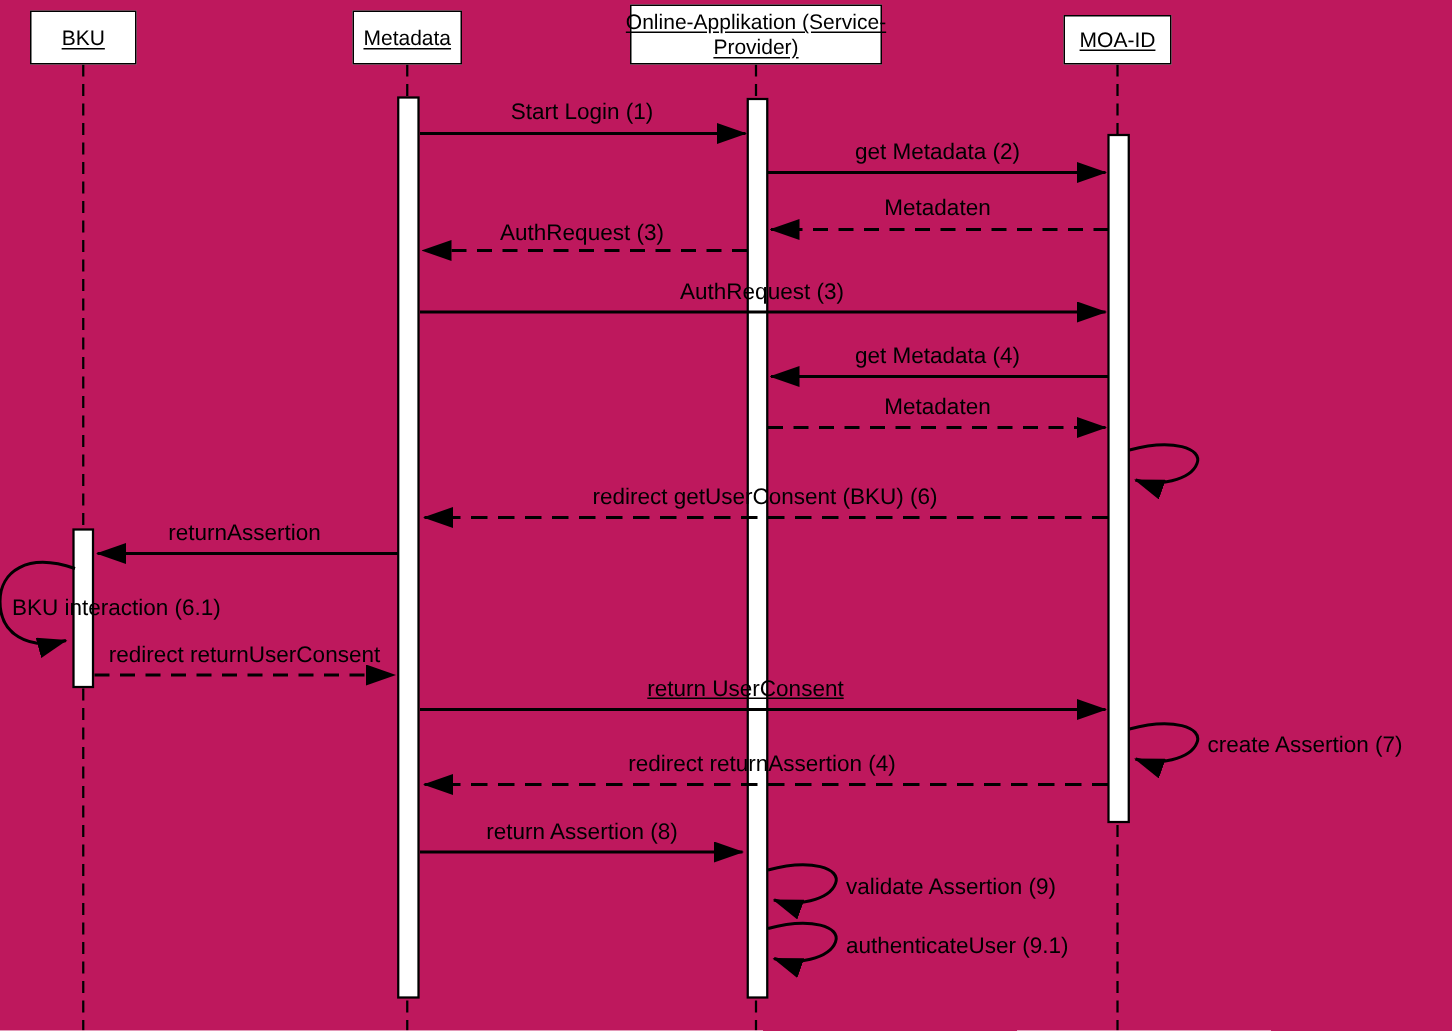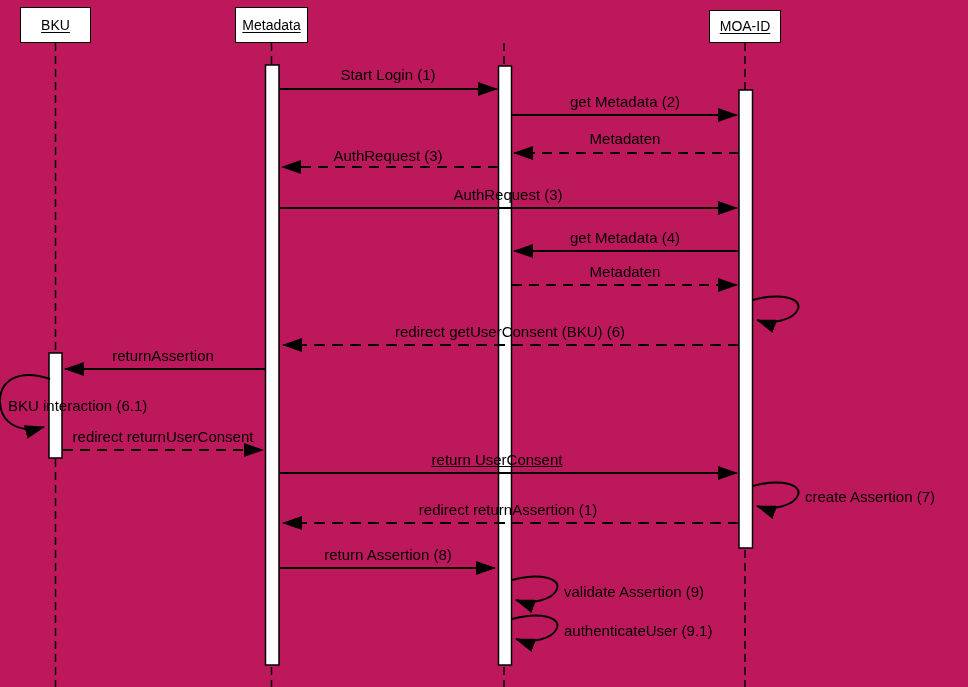--- a/index.html
+++ b/index.html
@@ -68,33 +68,35 @@
     <line x1="280" y1="473" x2="737" y2="473" stroke="#000" stroke-width="2" marker-end="url(#arw)"></line>
     <path d="M753,486 C782,478 802,485 798,495 C794,506 771,511 757,506" fill="none" stroke="#000" stroke-width="2" marker-end="url(#arw)"></path>
     <line x1="739" y1="523" x2="283" y2="523" stroke="#000" stroke-width="2" stroke-dasharray="11 7" marker-end="url(#arw)"></line>
     <line x1="280" y1="568" x2="495" y2="568" stroke="#000" stroke-width="2" marker-end="url(#arw)"></line>
     <path d="M512,580 C541,572 561,579 557,589 C553,600 530,605 516,600" fill="none" stroke="#000" stroke-width="2" marker-end="url(#arw)"></path>
     <path d="M512,619 C541,611 561,618 557,628 C553,639 530,644 516,639" fill="none" stroke="#000" stroke-width="2" marker-end="url(#arw)"></path>
   </svg>
 
   <div class="actor" style="left:20px;top:7px;width:71px;height:36px;"><span>BKU</span></div>
   <div class="actor" style="left:235px;top:7px;width:73px;height:36px;"><span>Metadata</span></div>
+  <div class="actor" style="left:420px;top:3px;width:168px;height:40px;"><span>Online-Applikation (Service-
+Provider)</span></div>
   <div class="actor" style="left:709px;top:10px;width:72px;height:33px;"><span>MOA-ID</span></div>
 
   <div class="msglabel lc" style="left:388px;top:66px;">Start Login (1)</div>
   <div class="msglabel lc" style="left:625px;top:93px;">get Metadata (2)</div>
   <div class="msglabel lc" style="left:625px;top:130px;">Metadaten</div>
   <div class="msglabel lc" style="left:388px;top:147px;">AuthRequest (3)</div>
   <div class="msglabel lc" style="left:508px;top:186px;">AuthRequest (3)</div>
   <div class="msglabel lc" style="left:625px;top:229px;">get Metadata (4)</div>
   <div class="msglabel lc" style="left:625px;top:263px;">Metadaten</div>
   <div class="msglabel lc" style="left:510px;top:323px;">redirect getUserConsent (BKU) (6)</div>
   <div class="msglabel lc" style="left:163px;top:347px;">returnAssertion</div>
   <div class="msglabel" style="left:8px;top:397px;">BKU interaction (6.1)</div>
   <div class="msglabel lc" style="left:163px;top:428px;">redirect returnUserConsent</div>
   <div class="msglabel lc" style="left:497px;top:451px;text-decoration:underline;">return UserConsent</div>
   <div class="msglabel" style="left:805px;top:488px;">create Assertion (7)</div>
-  <div class="msglabel lc" style="left:508px;top:501px;">redirect returnAssertion (1)</div>
+  <div class="msglabel lc" style="left:508px;top:501px;">redirect returnAssertion (4)</div>
   <div class="msglabel lc" style="left:388px;top:546px;">return Assertion (8)</div>
   <div class="msglabel" style="left:564px;top:583px;">validate Assertion (9)</div>
   <div class="msglabel" style="left:564px;top:622px;">authenticateUser (9.1)</div>
 
 </div>
 
 </body></html>

